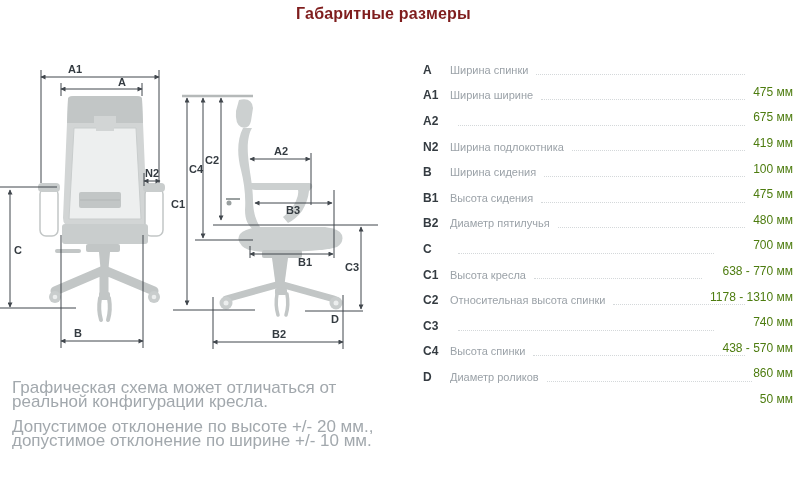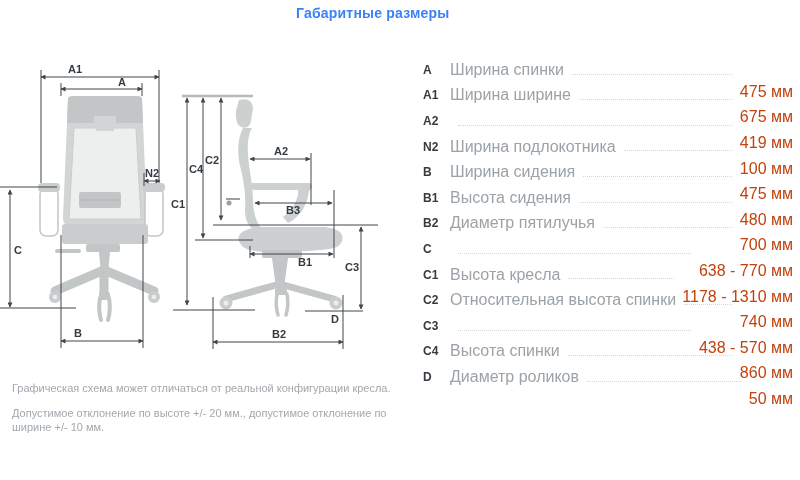--- a/index.html
+++ b/index.html
@@ -2,32 +2,32 @@
 <html><head>
 <meta charset="utf-8">
 <style>
   html,body{margin:0;padding:0;background:#ffffff;}
   .page{
     position:relative;width:800px;height:480px;background:#ffffff;overflow:hidden;
     font-family:"Liberation Sans","DejaVu Sans",sans-serif;
   }
   .page-title{
     position:absolute;left:296px;top:5px;
-    font-size:14px;font-weight:700;color:#3b82f6;letter-spacing:.2px;
+    font-size:16px;font-weight:700;color:#7f1d1d;letter-spacing:.2px;
   }
   .diagram-svg{position:absolute;left:0;top:40px;width:400px;height:330px;}
   .dim-label{font-size:11px;font-weight:700;fill:#343b41;}
   .spec-table{position:absolute;left:423px;top:57px;width:370px;}
   .spec-row{display:flex;align-items:center;height:25.6px;}
   .spec-code{flex:0 0 27px;font-size:12px;font-weight:700;color:#343b41;}
-  .spec-label{flex:0 0 auto;font-size:16px;color:#9ba2a8;white-space:nowrap;}
+  .spec-label{flex:0 0 auto;font-size:11px;color:#9ba2a8;white-space:nowrap;}
   .leader{flex:1 1 auto;border-bottom:1px dotted #d4d8da;margin:0 8px;align-self:flex-end;margin-bottom:8px;min-width:12px;}
-  .spec-value{flex:0 0 auto;font-size:16px;color:#c2410c;white-space:nowrap;margin-top:44px;}
+  .spec-value{flex:0 0 auto;font-size:12px;color:#4d7c0f;white-space:nowrap;margin-top:44px;}
   .notes{position:absolute;left:12px;top:381px;width:388px;}
-  .note{font-size:11px;line-height:14px;color:#a2a8ad;margin:0 0 11px 0;}
+  .note{font-size:17px;line-height:14px;color:#a2a8ad;margin:0 0 11px 0;}
 </style>
 </head>
 <body>
 
 <div class="page">
 
   <div class="page-title">Габаритные размеры</div>
 
   <svg class="diagram-svg" viewBox="0 40 400 330">
     <defs>

